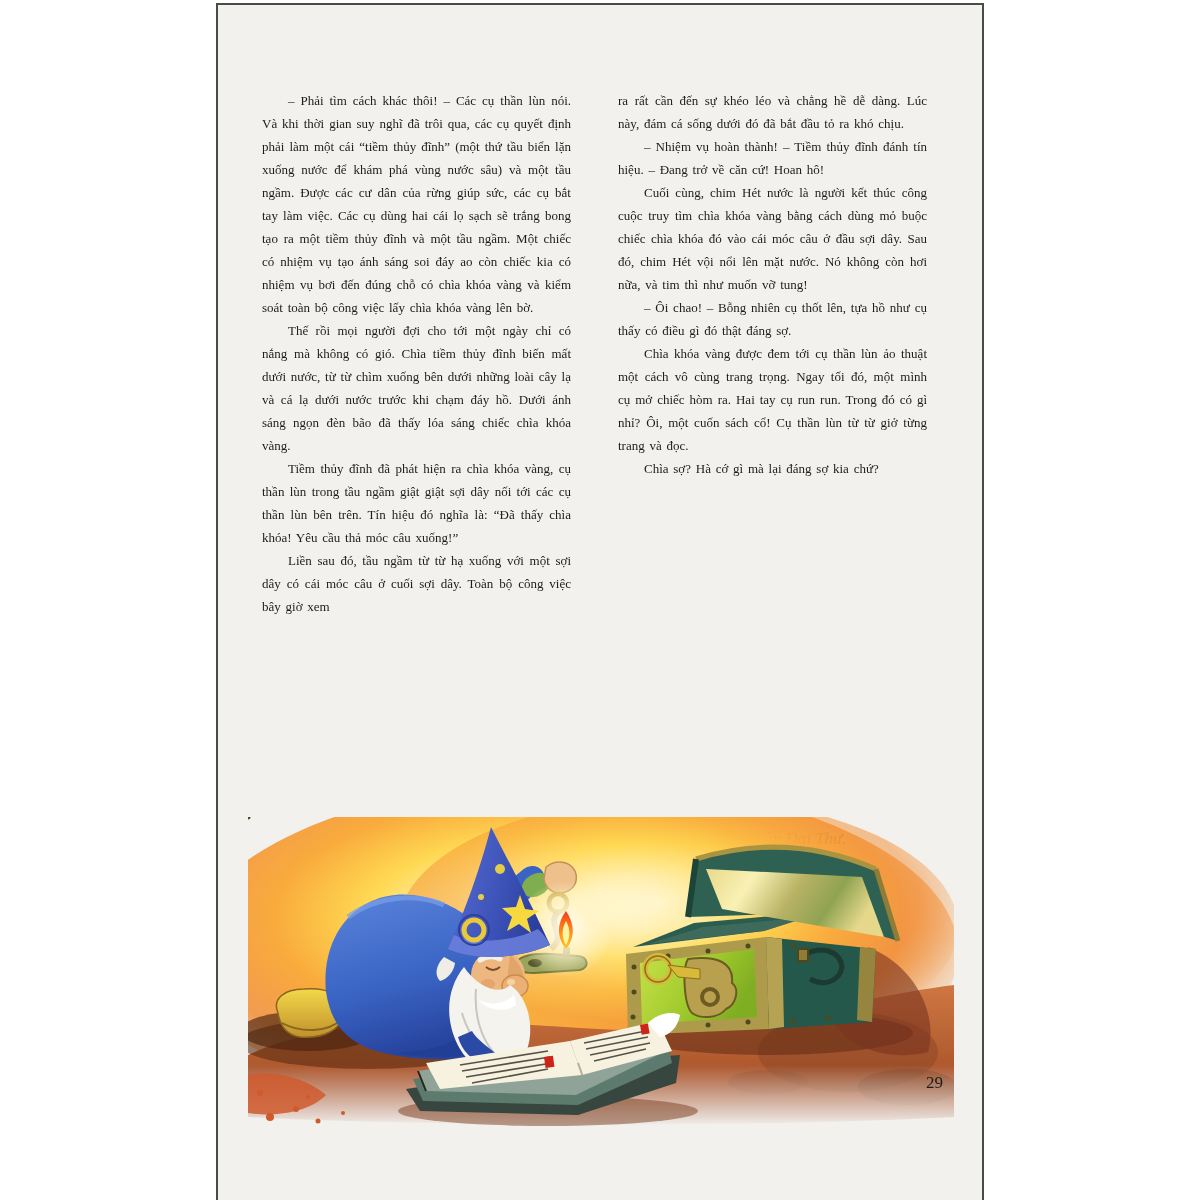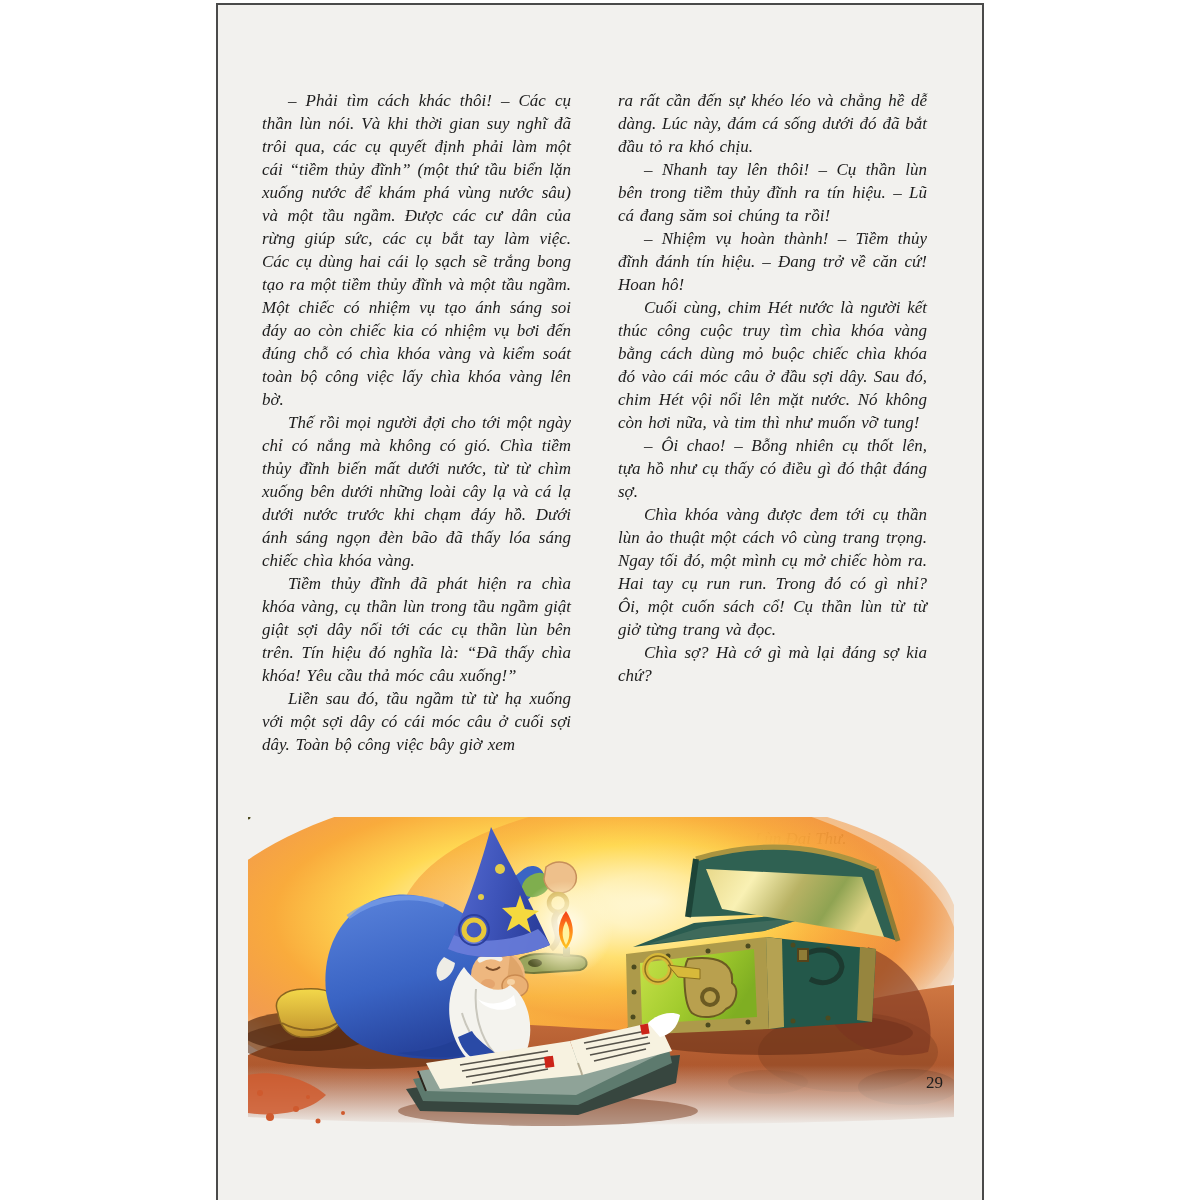--- a/index.html
+++ b/index.html
@@ -13,22 +13,22 @@
     box-sizing:border-box;
     background:#f2f1ee;
     border:2px solid #4a4a4a;border-bottom:none;
   }
   .text-columns{
     position:absolute;left:44px;top:84px;right:57px;
     display:flex;gap:47px;
   }
   .col{
     width:309px;flex:0 0 309px;
-    font-size:17px;line-height:23px;color:#1c1c1c;
-    text-align:justify;word-spacing:1.5px;font-style:italic;
+    font-size:13px;line-height:23px;color:#1c1c1c;
+    text-align:justify;word-spacing:1.5px;
   }
   .col p{margin:0;text-indent:26px;}
   .col p.noindent{text-indent:0;}
   .caption{
     position:absolute;left:0;top:776px;width:100%;
     text-align:center;font-style:italic;font-size:17px;color:#1c1c1c;margin-top:48px;
   }
   .illustration{
     position:absolute;left:30px;top:812px;width:706px;height:320px;
   }
@@ -44,21 +44,20 @@
 
   <div class="text-columns">
     <div class="col">
         <p>– Phải tìm cách khác thôi! – Các cụ thần lùn nói. Và khi thời gian suy nghĩ đã trôi qua, các cụ quyết định phải làm một cái “tiềm thủy đĩnh” (một thứ tầu biển lặn xuống nước để khám phá vùng nước sâu) và một tầu ngầm. Được các cư dân của rừng giúp sức, các cụ bắt tay làm việc. Các cụ dùng hai cái lọ sạch sẽ trắng bong tạo ra một tiềm thủy đĩnh và một tầu ngầm. Một chiếc có nhiệm vụ tạo ánh sáng soi đáy ao còn chiếc kia có nhiệm vụ bơi đến đúng chỗ có chìa khóa vàng và kiểm soát toàn bộ công việc lấy chìa khóa vàng lên bờ.</p>
         <p>Thế rồi mọi người đợi cho tới một ngày chỉ có nắng mà không có gió. Chìa tiềm thủy đĩnh biến mất dưới nước, từ từ chìm xuống bên dưới những loài cây lạ và cá lạ dưới nước trước khi chạm đáy hồ. Dưới ánh sáng ngọn đèn bão đã thấy lóa sáng chiếc chìa khóa vàng.</p>
         <p>Tiềm thủy đĩnh đã phát hiện ra chìa khóa vàng, cụ thần lùn trong tầu ngầm giật giật sợi dây nối tới các cụ thần lùn bên trên. Tín hiệu đó nghĩa là: “Đã thấy chìa khóa! Yêu cầu thả móc câu xuống!”</p>
         <p>Liền sau đó, tầu ngầm từ từ hạ xuống với một sợi dây có cái móc câu ở cuối sợi dây. Toàn bộ công việc bây giờ xem</p>
       </div>
     <div class="col">
         <p class="noindent">ra rất cần đến sự khéo léo và chẳng hề dễ dàng. Lúc này, đám cá sống dưới đó đã bắt đầu tỏ ra khó chịu.</p>
-        <p>– Nhanh tay lên thôi! – Cụ thần lùn bên trong tiềm thủy đĩnh ra tín hiệu. – Lũ cá đang săm soi chúng ta rồi!</p>
         <p>– Nhiệm vụ hoàn thành! – Tiềm thủy đĩnh đánh tín hiệu. – Đang trở về căn cứ! Hoan hô!</p>
         <p>Cuối cùng, chim Hét nước là người kết thúc công cuộc truy tìm chìa khóa vàng bằng cách dùng mỏ buộc chiếc chìa khóa đó vào cái móc câu ở đầu sợi dây. Sau đó, chim Hét vội nổi lên mặt nước. Nó không còn hơi nữa, và tim thì như muốn vỡ tung!</p>
         <p>– Ôi chao! – Bỗng nhiên cụ thốt lên, tựa hồ như cụ thấy có điều gì đó thật đáng sợ.</p>
         <p>Chìa khóa vàng được đem tới cụ thần lùn ảo thuật một cách vô cùng trang trọng. Ngay tối đó, một mình cụ mở chiếc hòm ra. Hai tay cụ run run. Trong đó có gì nhỉ? Ôi, một cuốn sách cổ! Cụ thần lùn từ từ giở từng trang và đọc.</p>
         <p>Chìa sợ? Hà cớ gì mà lại đáng sợ kia chứ?</p>
       </div>
   </div>
 
   <div class="caption">Cụ thần lùn ảo thuật từ từ giở từng trang trong cuốn Thần Lùn Đại Thư.</div>
 

